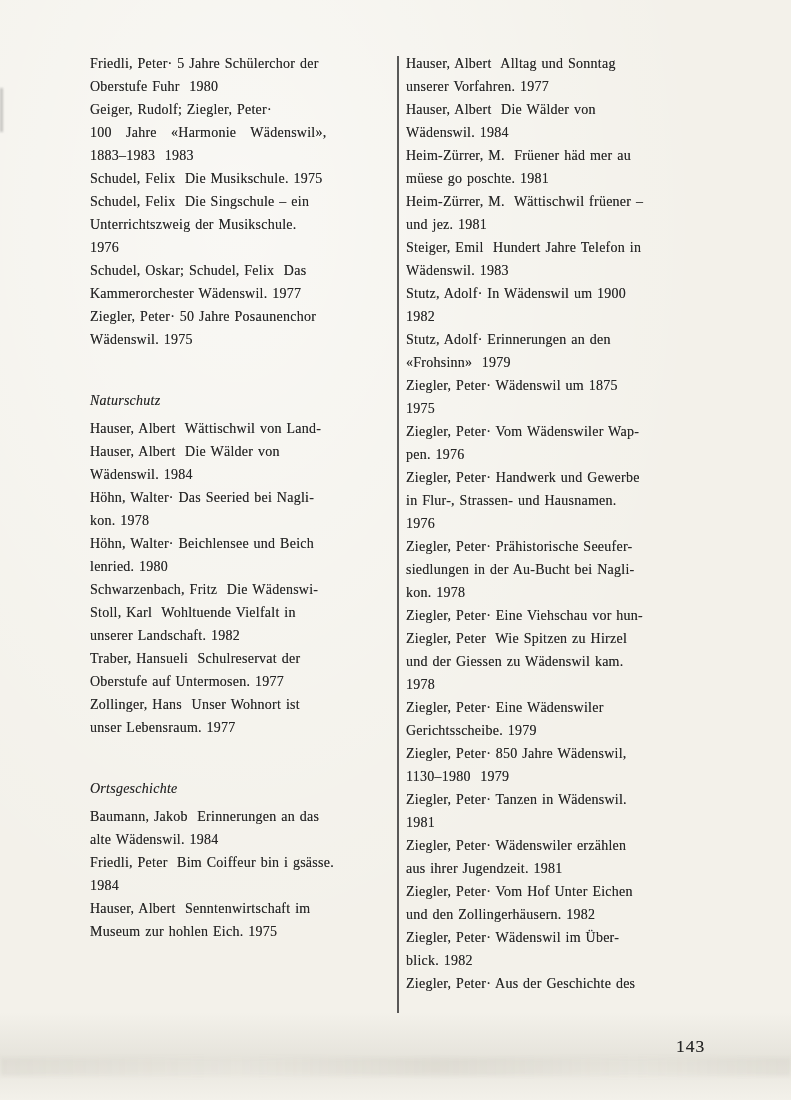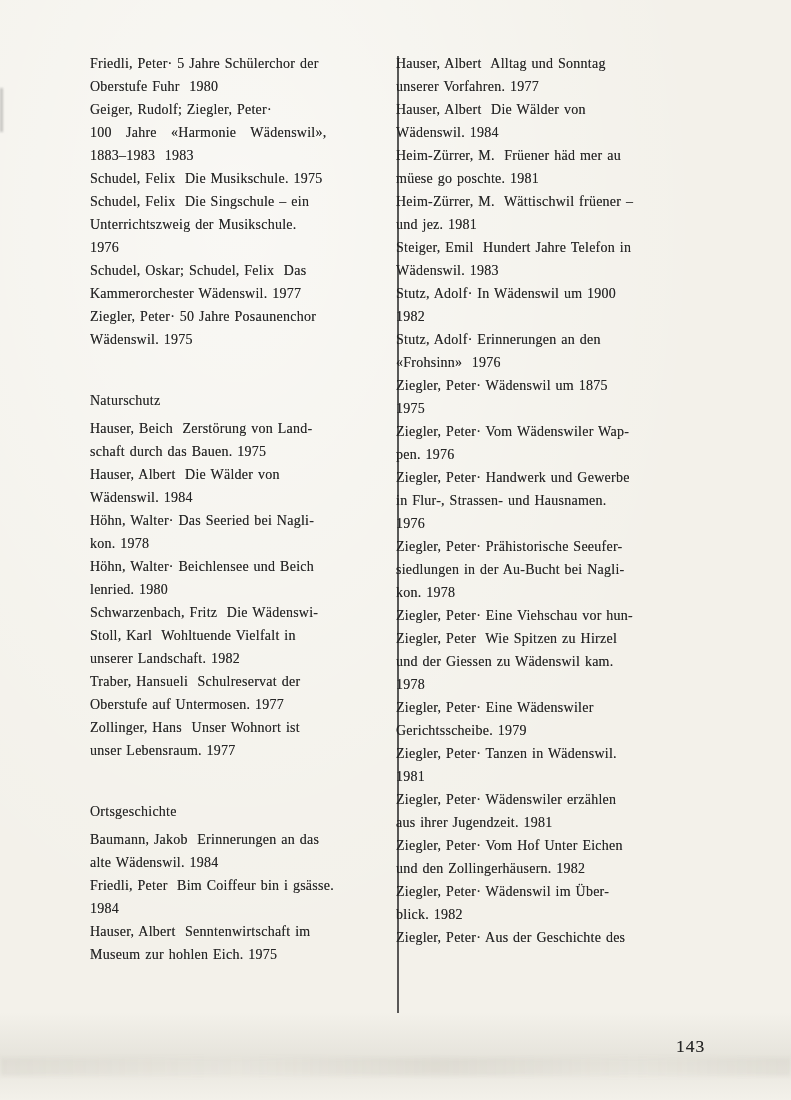--- a/index.html
+++ b/index.html
@@ -22,27 +22,28 @@
   }
   .col {
     position: absolute;
     top: 52px;
     font-size: 14px;
     line-height: 23px;
     letter-spacing: 0.25px;
     word-spacing: 1px;
   }
   .col-left  { left: 90px;  width: 302px; }
-  .col-right { left: 396px; width: 324px; }
+  .col-right { left: 406px; width: 324px; }
   .line {
     white-space: pre;
     height: 23px;
     text-shadow: 0 0 0.5px rgba(40,40,40,0.55);
   }
   .heading {
+    font-style: italic;
     margin-top: 38px;
     margin-bottom: 5px;
     height: 23px;
     white-space: pre;
     text-shadow: 0 0 0.5px rgba(40,40,40,0.5);
   }
   .divider {
     position: absolute;
     left: 397px;
     top: 56px;
@@ -109,22 +110,21 @@
       <div class="entry">
         <div class="line">Schudel, Oskar; Schudel, Felix  Das</div>
         <div class="line">Kammerorchester Wädenswil. 1977</div>
       </div>
       <div class="entry">
         <div class="line">Ziegler, Peter· 50 Jahre Posaunenchor</div>
         <div class="line">Wädenswil. 1975</div>
       </div>
       <div class="heading">Naturschutz</div>
       <div class="entry">
-        <div class="line">Hauser, Beich  Zerstörung von Land-</div>
-        <div class="line">schaft durch das Bauen. 1975</div>
+        <div class="line">Hauser, Albert  Wättischwil von Land-</div>
       </div>
       <div class="entry">
         <div class="line">Hauser, Albert  Die Wälder von</div>
         <div class="line">Wädenswil. 1984</div>
       </div>
       <div class="entry">
         <div class="line">Höhn, Walter· Das Seeried bei Nagli-</div>
         <div class="line">kon. 1978</div>
       </div>
       <div class="entry">
@@ -181,21 +181,21 @@
       <div class="entry">
         <div class="line">Steiger, Emil  Hundert Jahre Telefon in</div>
         <div class="line">Wädenswil. 1983</div>
       </div>
       <div class="entry">
         <div class="line">Stutz, Adolf· In Wädenswil um 1900</div>
         <div class="line">1982</div>
       </div>
       <div class="entry">
         <div class="line">Stutz, Adolf· Erinnerungen an den</div>
-        <div class="line">«Frohsinn»  1976</div>
+        <div class="line">«Frohsinn»  1979</div>
       </div>
       <div class="entry">
         <div class="line">Ziegler, Peter· Wädenswil um 1875</div>
         <div class="line">1975</div>
       </div>
       <div class="entry">
         <div class="line">Ziegler, Peter· Vom Wädenswiler Wap-</div>
         <div class="line">pen. 1976</div>
       </div>
       <div class="entry">
@@ -212,20 +212,24 @@
         <div class="line">Ziegler, Peter· Eine Viehschau vor hun-</div>
       </div>
       <div class="entry">
         <div class="line">Ziegler, Peter  Wie Spitzen zu Hirzel</div>
         <div class="line">und der Giessen zu Wädenswil kam.</div>
         <div class="line">1978</div>
       </div>
       <div class="entry">
         <div class="line">Ziegler, Peter· Eine Wädenswiler</div>
         <div class="line">Gerichtsscheibe. 1979</div>
+      </div>
+      <div class="entry">
+        <div class="line">Ziegler, Peter· 850 Jahre Wädenswil,</div>
+        <div class="line">1130–1980  1979</div>
       </div>
       <div class="entry">
         <div class="line">Ziegler, Peter· Tanzen in Wädenswil.</div>
         <div class="line">1981</div>
       </div>
       <div class="entry">
         <div class="line">Ziegler, Peter· Wädenswiler erzählen</div>
         <div class="line">aus ihrer Jugendzeit. 1981</div>
       </div>
       <div class="entry">

